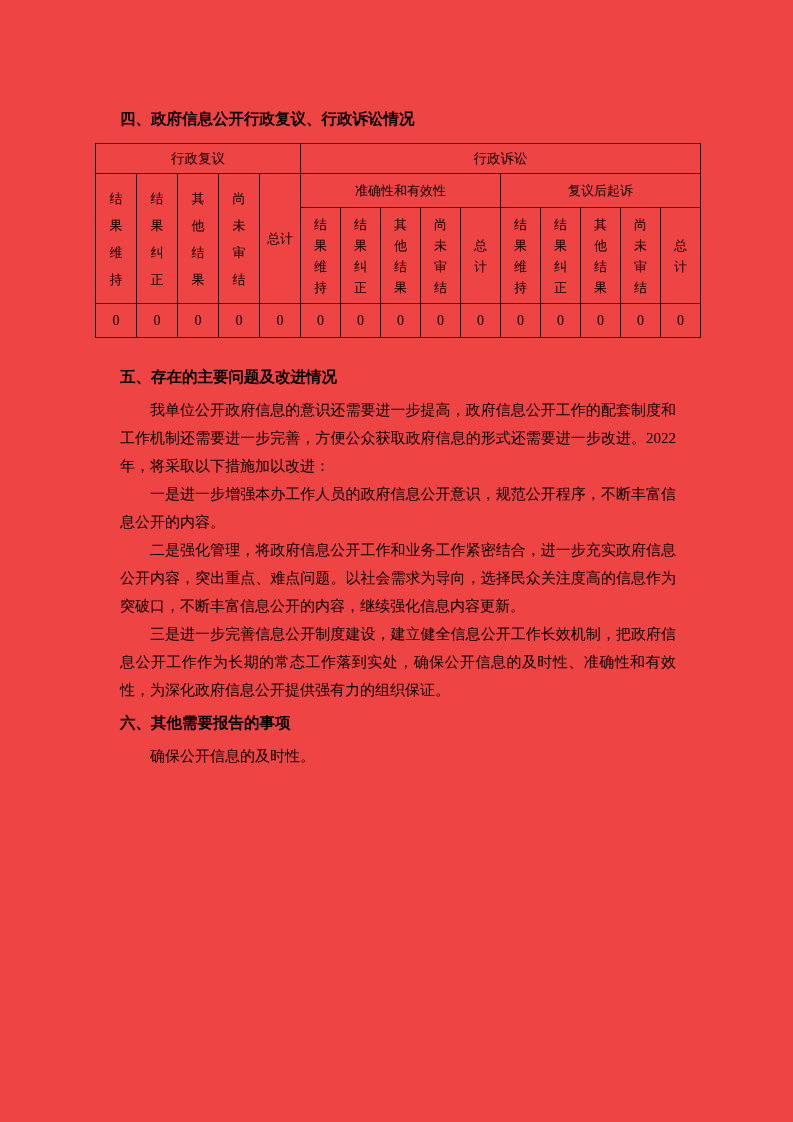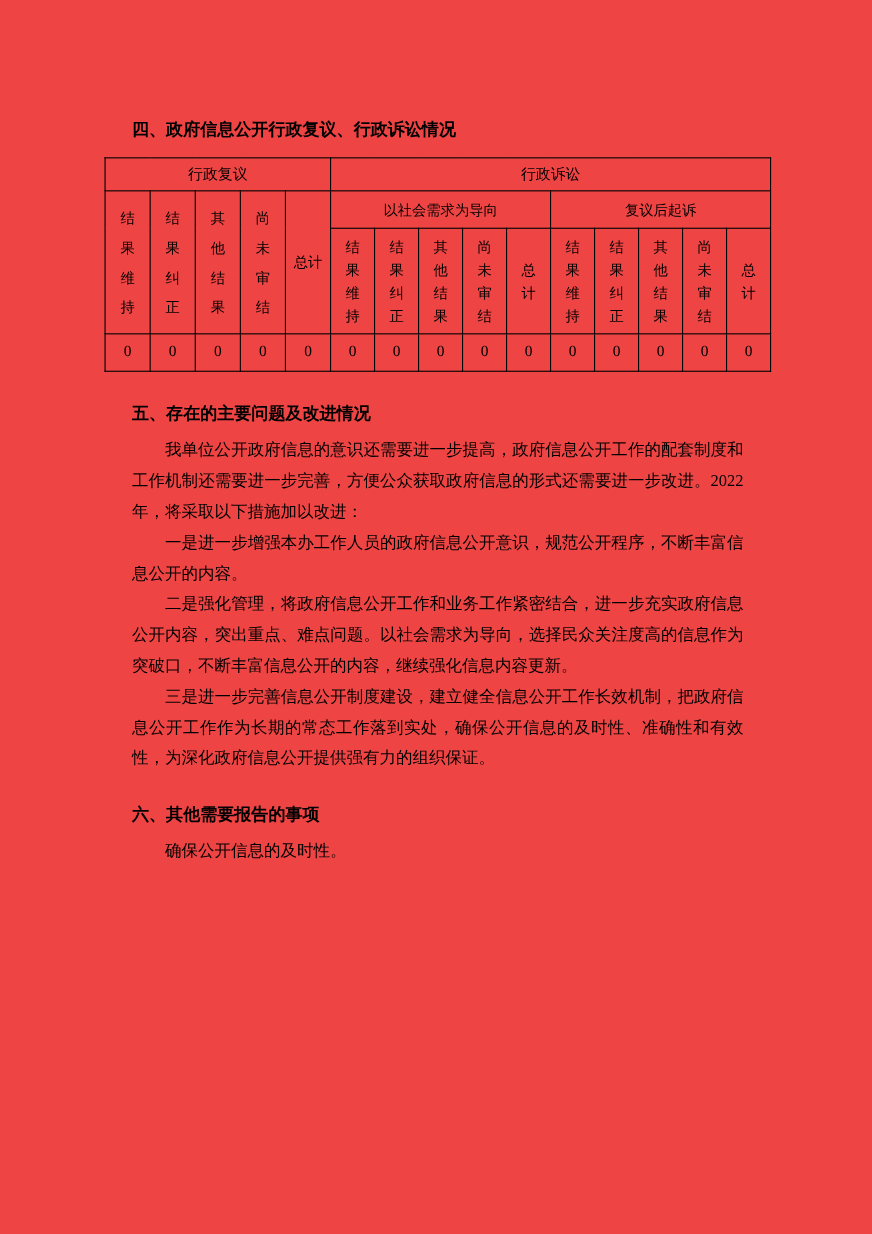--- a/index.html
+++ b/index.html
@@ -54,21 +54,21 @@
   .text-block { margin: 0 25px; }
   .sec5-title { margin-top: 28px; }
   .para {
     font-size: 15px;
     line-height: 28px;
     text-align: justify;
     text-indent: 2em;
     color: #000;
   }
   .paras { margin-top: 8px; }
-  .sec6-title { margin-top: 26px; }
+  .sec6-title { margin-top: 8px; }
   .sec6-body { margin-top: 8px; }
 </style>
 </head>
 <body>
 
 <div class="page">
 
   <h2 class="sec-title">四、政府信息公开行政复议、行政诉讼情况</h2>
 
   <table class="report-table">
@@ -93,21 +93,21 @@
       <tr class="row-group">
         <td colspan="5">行政复议</td>
         <td colspan="10">行政诉讼</td>
       </tr>
       <tr class="row-sub">
         <td rowspan="2" class="tall"><span class="vtext">结果维持</span></td>
         <td rowspan="2" class="tall"><span class="vtext">结果纠正</span></td>
         <td rowspan="2" class="tall"><span class="vtext">其他结果</span></td>
         <td rowspan="2" class="tall"><span class="vtext">尚未审结</span></td>
         <td rowspan="2">总计</td>
-        <td colspan="5">以社会需求为导向</td>
+        <td colspan="5">准确性和有效性</td>
         <td colspan="5">复议后起诉</td>
       </tr>
       <tr class="row-heads">
         <td><span class="vtext">结果维持</span></td>
         <td><span class="vtext">结果纠正</span></td>
         <td><span class="vtext">其他结果</span></td>
         <td><span class="vtext">尚未审结</span></td>
         <td><span class="vtext">总计</span></td>
         <td><span class="vtext">结果维持</span></td>
         <td><span class="vtext">结果纠正</span></td>

